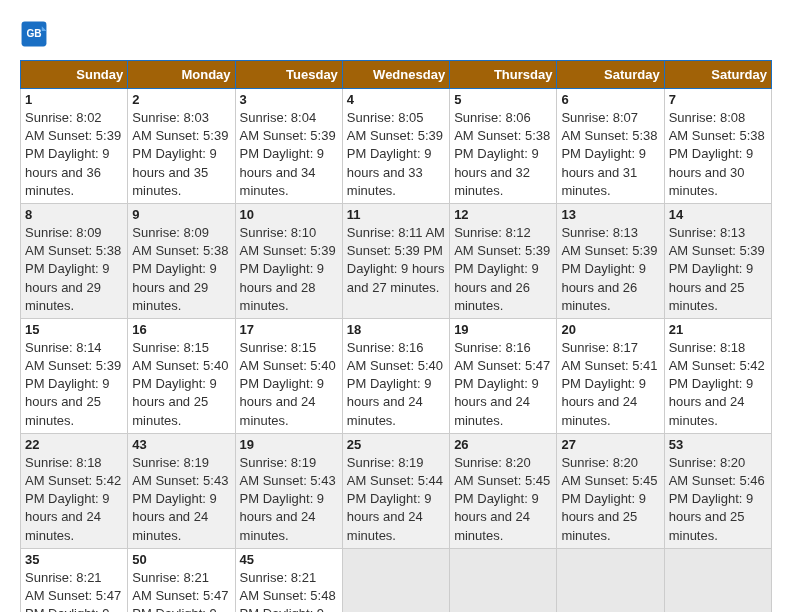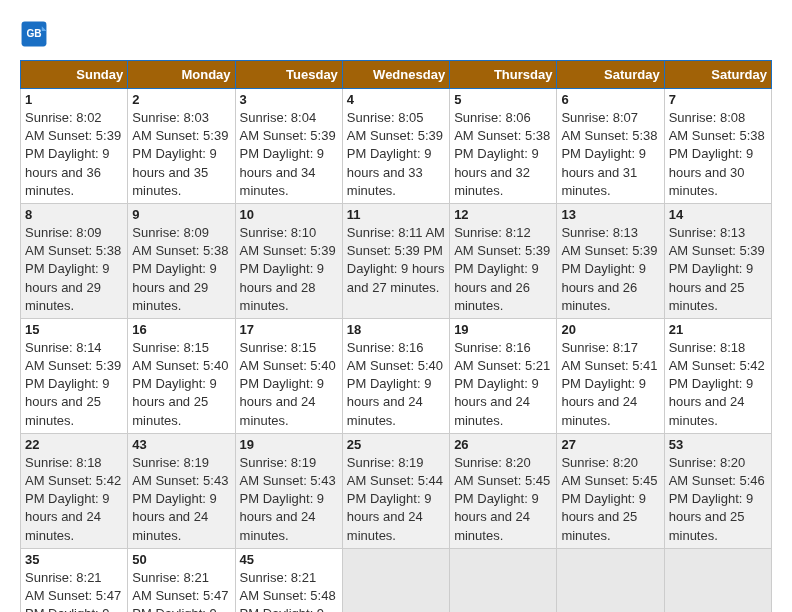--- a/index.html
+++ b/index.html
@@ -265,21 +265,21 @@
           <td>
             <span class="day-num">18</span>
             <div class="day-info">Sunrise: 8:16 AM
 Sunset: 5:40 PM
 Daylight: 9 hours
 and 24 minutes.</div>
           </td>
           <td>
             <span class="day-num">19</span>
             <div class="day-info">Sunrise: 8:16 AM
-Sunset: 5:21 PM
+Sunset: 5:47 PM
 Daylight: 9 hours
 and 24 minutes.</div>
           </td>
           <td>
             <span class="day-num">20</span>
             <div class="day-info">Sunrise: 8:17 AM
 Sunset: 5:41 PM
 Daylight: 9 hours
 and 24 minutes.</div>
           </td>

